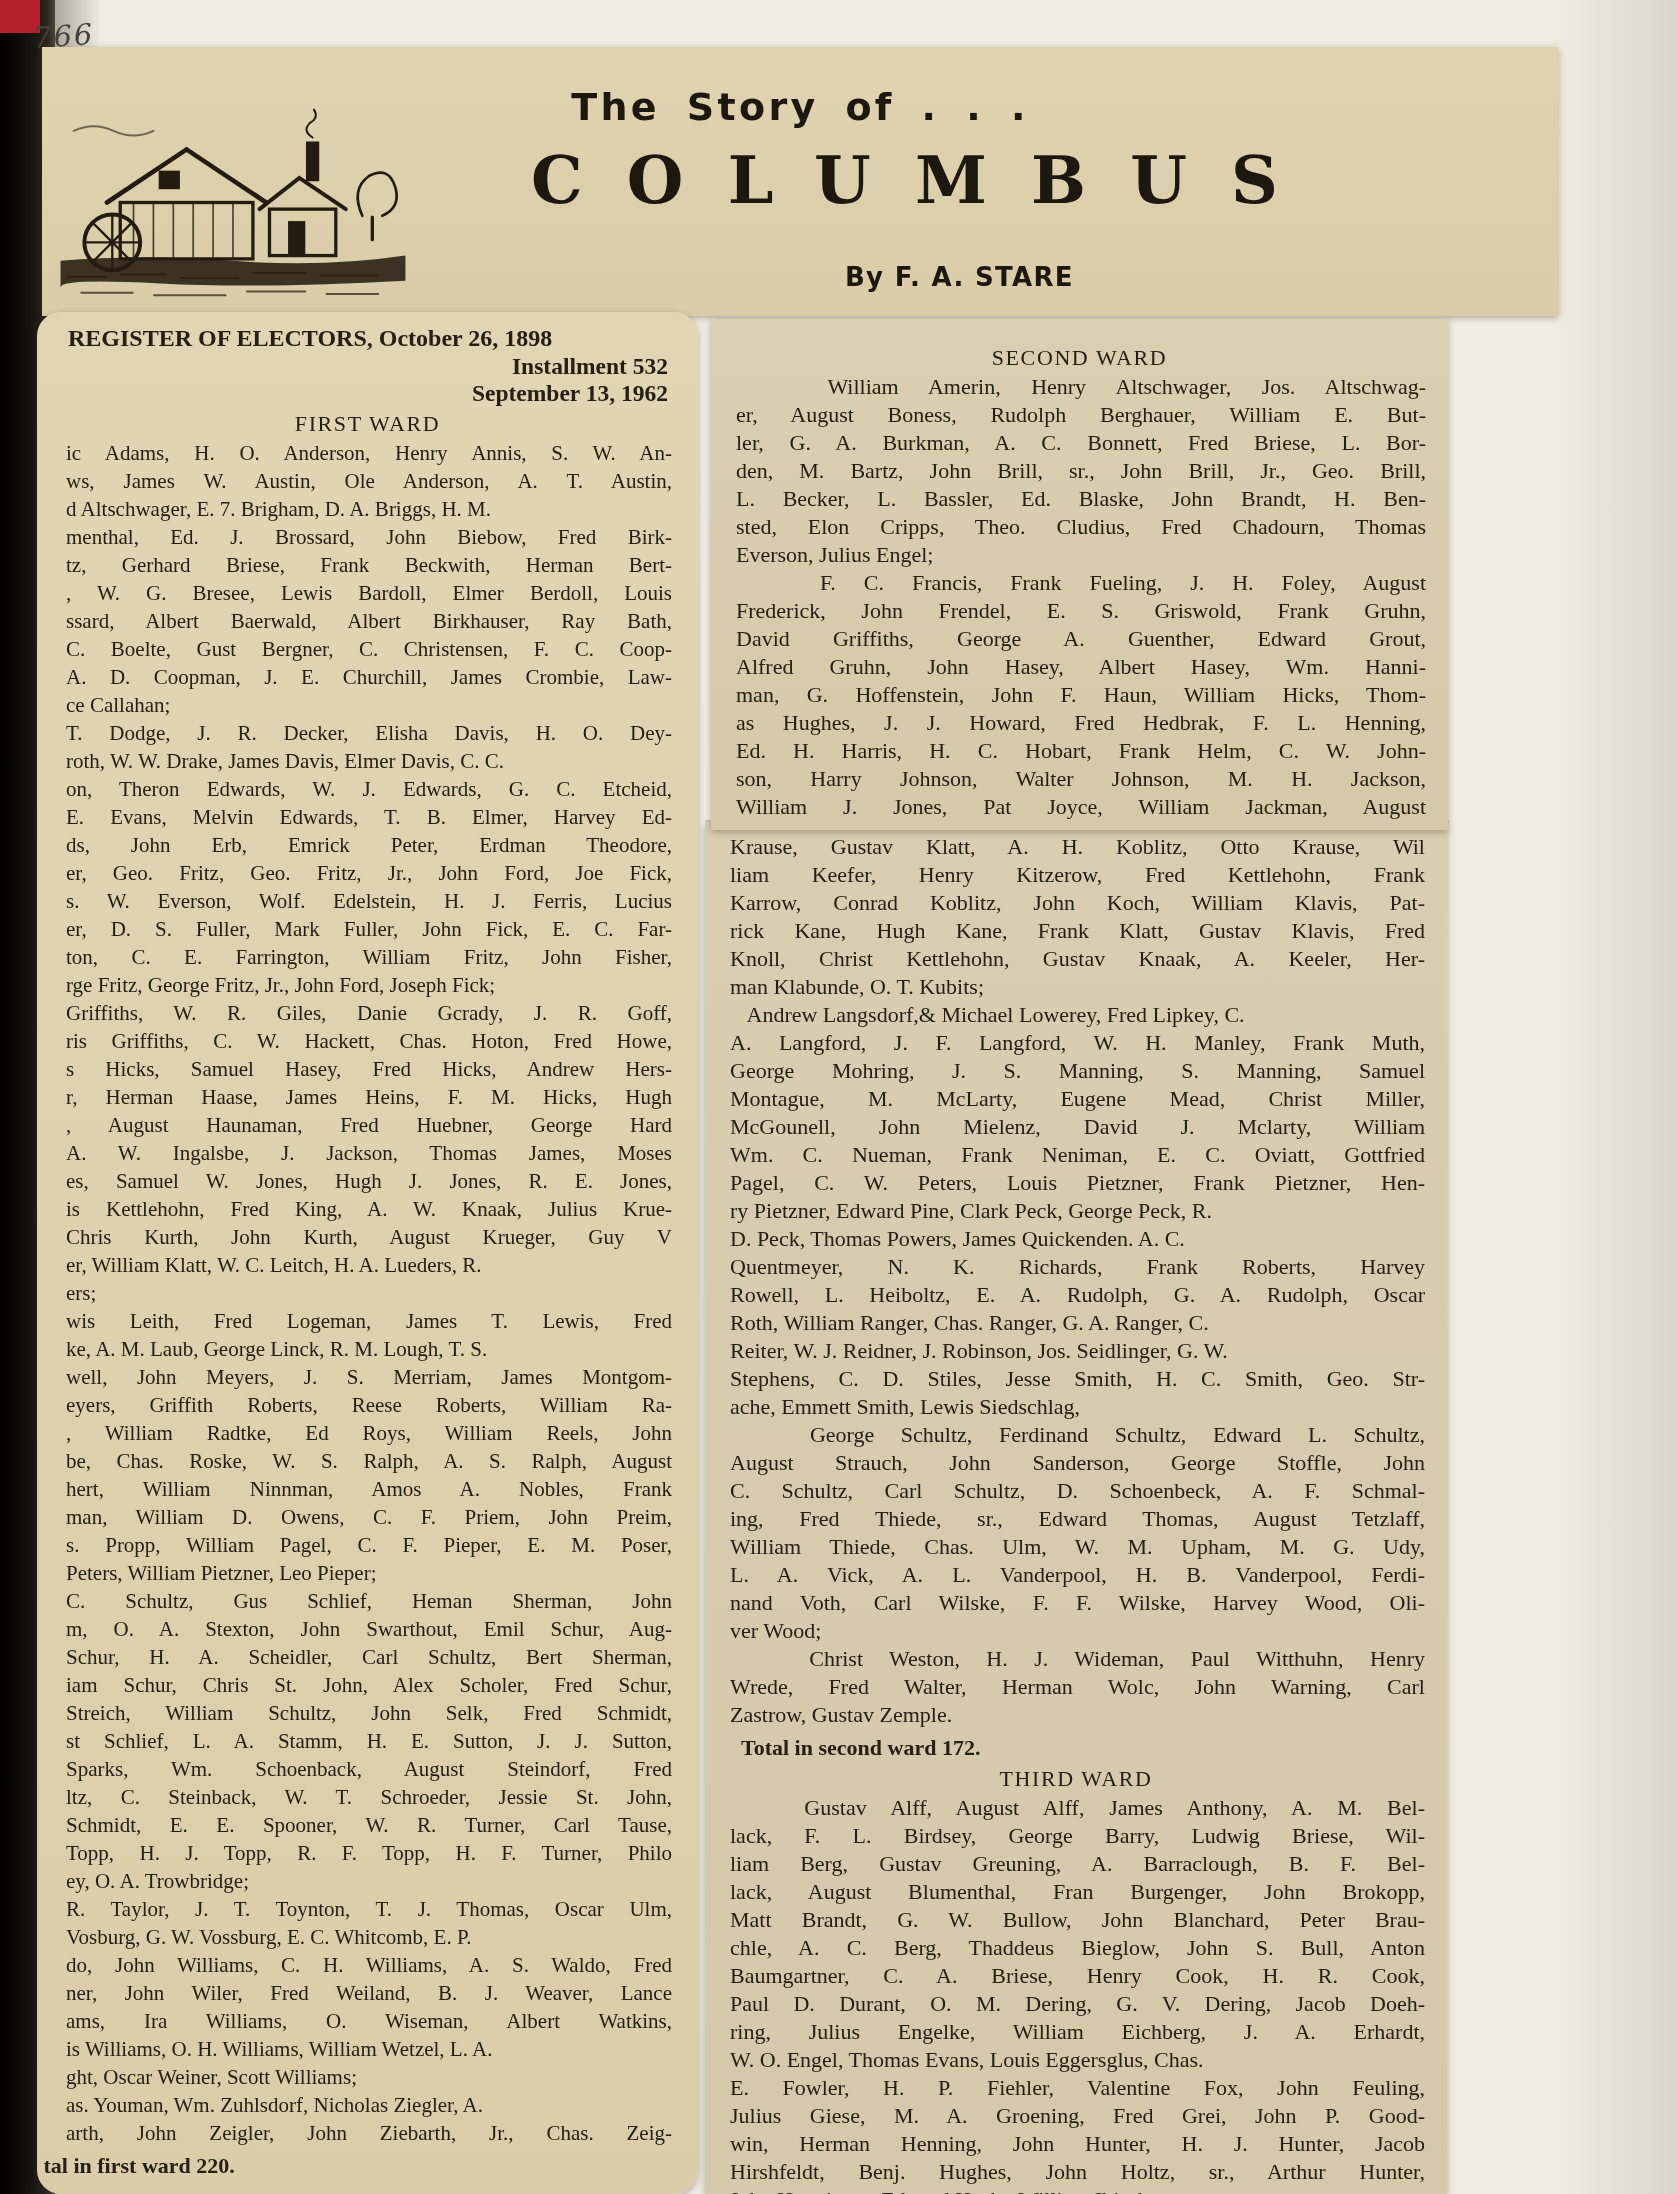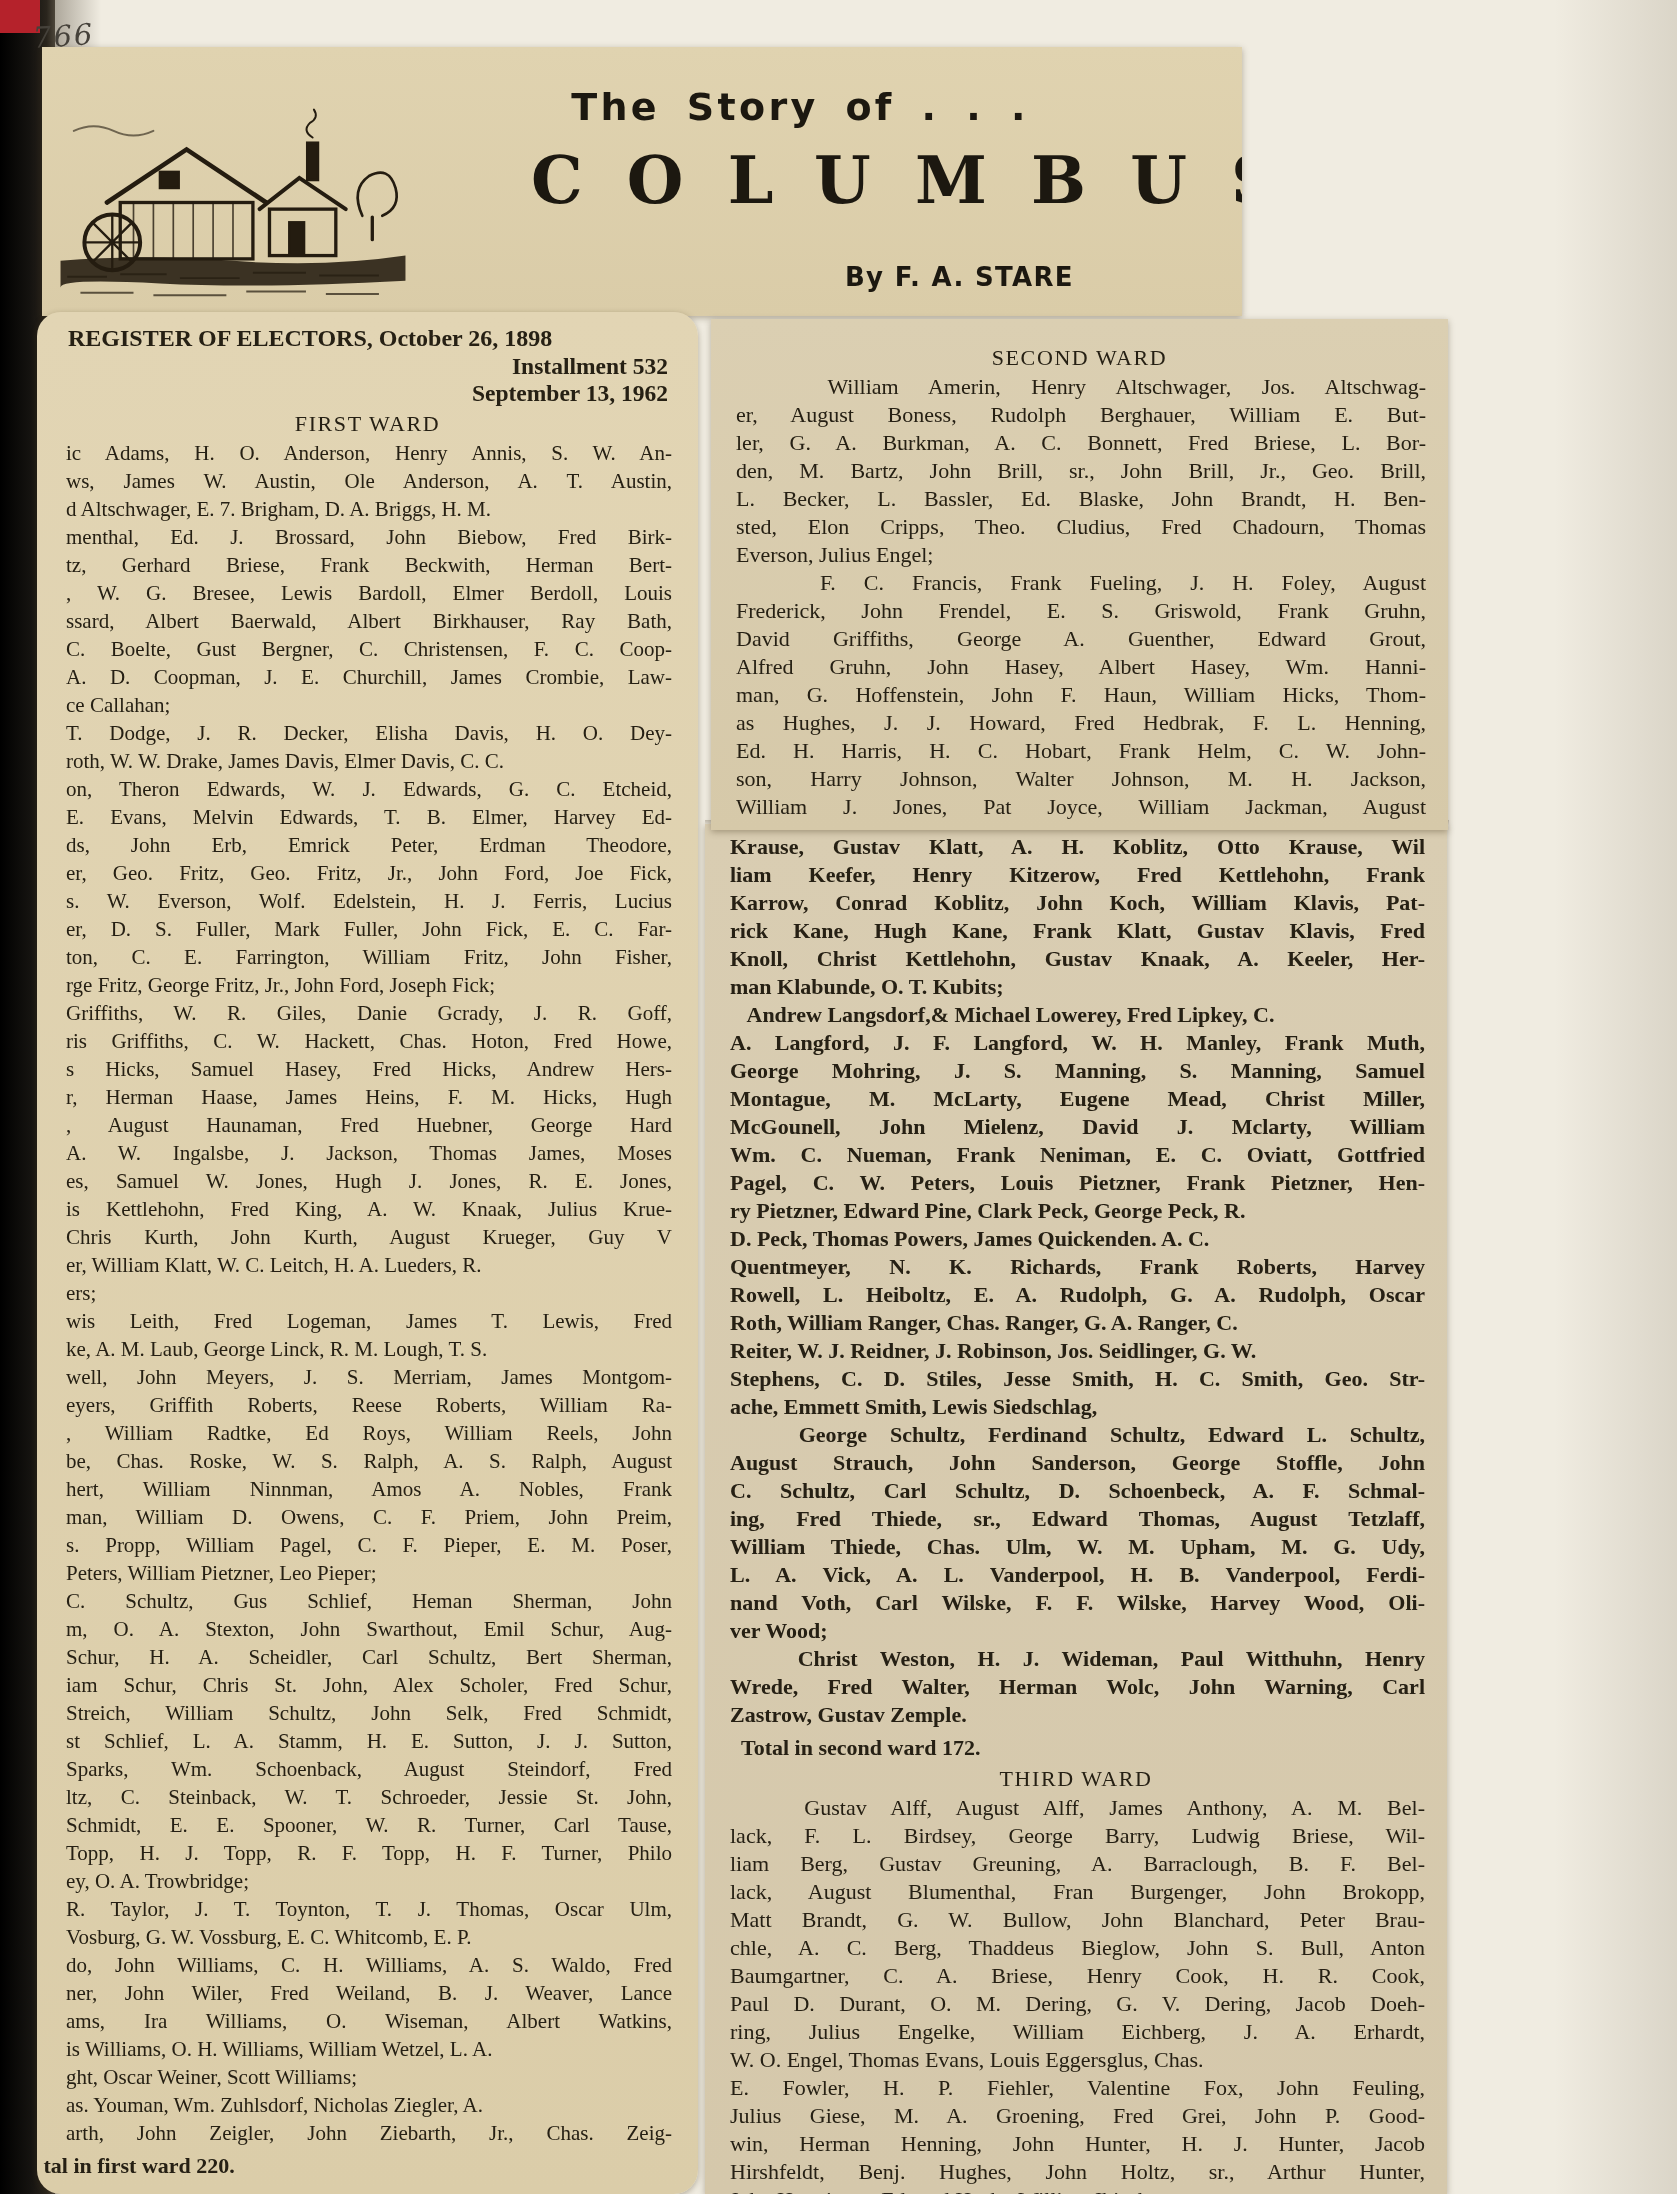--- a/index.html
+++ b/index.html
@@ -86,21 +86,21 @@
 <body>
 
 <div id="stage">
 
   <div class="binding"></div>
   <div class="red-tab"></div>
   <div class="binding-shadow"></div>
 
   <div class="page-number">766</div>
 
-  <div class="clipping" style="left:42px;top:47px;width:1200px;height:269px;background:linear-gradient(180deg,#e0d3b0,#dacca8);">
+  <div class="clipping" style="left:42px;top:47px;width:1516px;height:269px;background:linear-gradient(180deg,#e0d3b0,#dacca8);">
 
     <div class="illustration">
       <svg viewBox="0 0 520 300" width="346" height="199" aria-hidden="true">
         <g stroke="#241c10" fill="none" stroke-width="4" stroke-linecap="round">
           <path d="M20 42 q30 -14 60 0 q30 14 60 0" stroke-width="3" opacity=".6"></path>
           <path d="M70 150 L190 70 L310 150" stroke-width="7"></path>
           <rect x="90" y="150" width="200" height="85" stroke-width="5"></rect>
           <path d="M110 150 V235 M140 150 V235 M170 150 V235 M200 150 V235 M230 150 V235 M260 150 V235" stroke-width="2.5" opacity=".8"></path>
           <rect x="150" y="104" width="28" height="24" fill="#241c10"></rect>
           <path d="M300 160 L360 113 L430 160" stroke-width="6"></path>
@@ -215,21 +215,21 @@
         <div class="line">as Hughes, J. J. Howard, Fred Hedbrak, F. L. Henning,</div>
         <div class="line">Ed. H. Harris, H. C. Hobart, Frank Helm, C. W. John-</div>
         <div class="line">son, Harry Johnson, Walter Johnson, M. H. Jackson,</div>
         <div class="line">William J. Jones, Pat Joyce, William Jackman, August</div>
       </div>
   </div>
 
   <div class="seam-hint"></div>
 
   <div class="clipping col-right" style="left:705px;top:824px;width:742px;height:1370px;z-index:2;background:linear-gradient(180deg,#d9cdb2,#d5c8ab);">
-    <div class="lines" style="padding-top:9.1px;font-weight:bold;">
+    <div class="lines" style="padding-top:9.1px;">
         <div class="line">Krause, Gustav Klatt, A. H. Koblitz, Otto Krause, Wil</div>
         <div class="line">liam Keefer, Henry Kitzerow, Fred Kettlehohn, Frank</div>
         <div class="line">Karrow, Conrad Koblitz, John Koch, William Klavis, Pat-</div>
         <div class="line">rick Kane, Hugh Kane, Frank Klatt, Gustav Klavis, Fred</div>
         <div class="line">Knoll, Christ Kettlehohn, Gustav Knaak, A. Keeler, Her-</div>
         <div class="line pend">man Klabunde, O. T. Kubits;</div>
         <div class="line pend">&nbsp;&nbsp;&nbsp;Andrew Langsdorf,&amp; Michael Lowerey, Fred Lipkey, C.</div>
         <div class="line">A. Langford, J. F. Langford, W. H. Manley, Frank Muth,</div>
         <div class="line">George Mohring, J. S. Manning, S. Manning, Samuel</div>
         <div class="line">Montague, M. McLarty, Eugene Mead, Christ Miller,</div>

